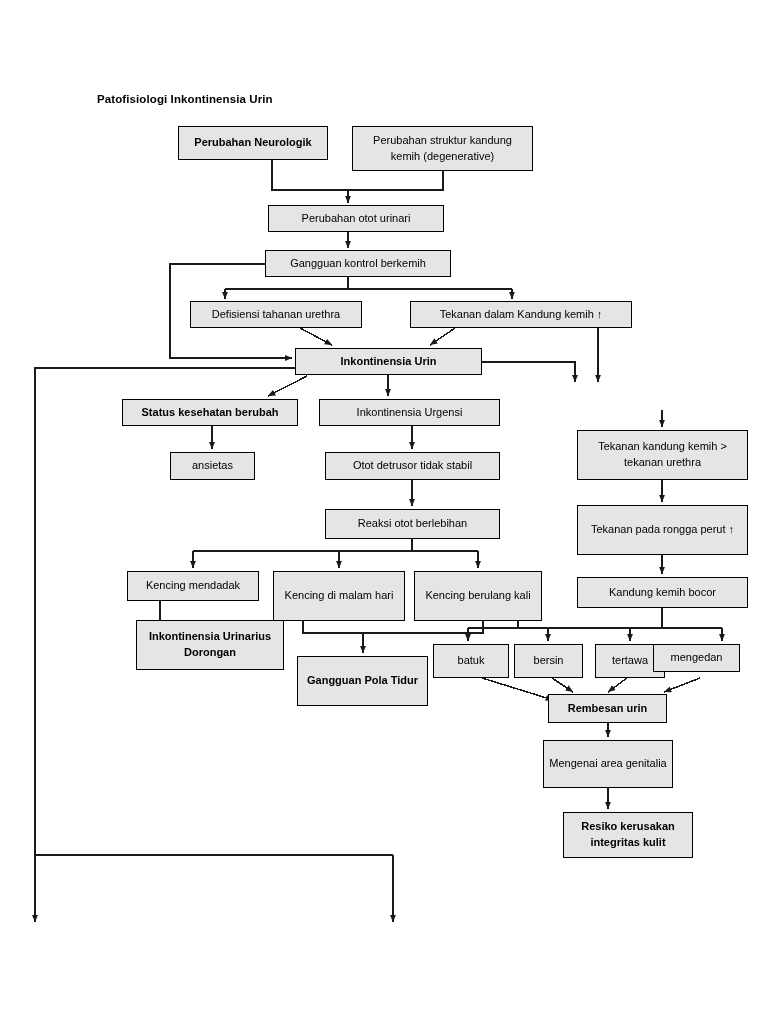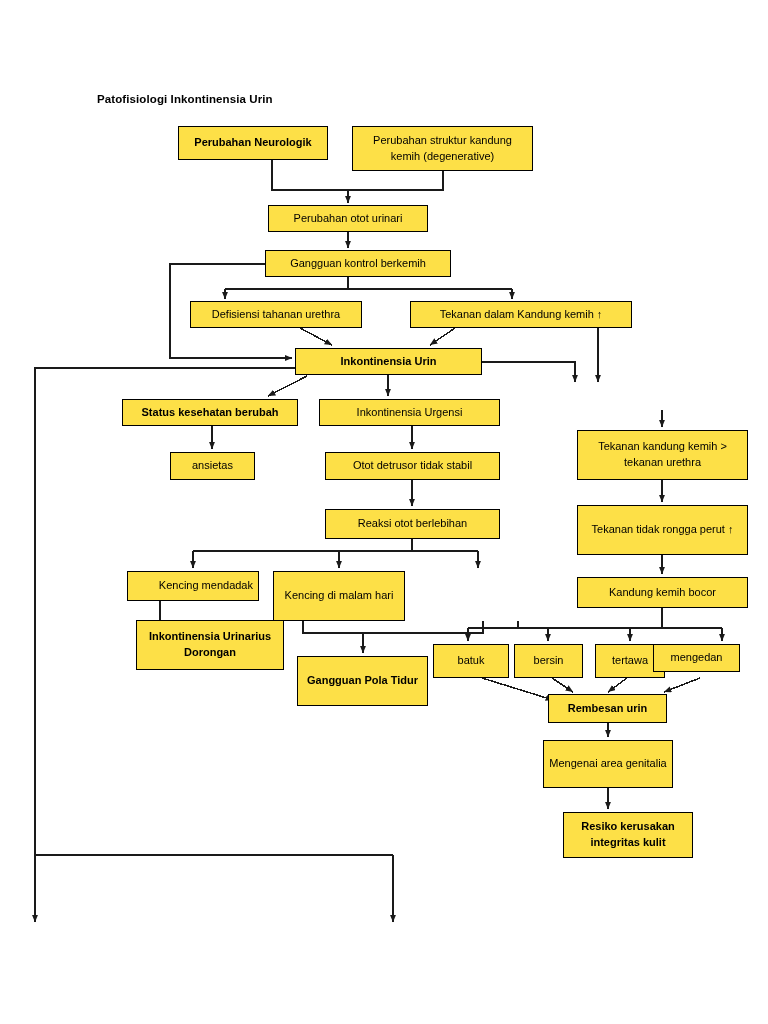--- a/index.html
+++ b/index.html
@@ -18,21 +18,21 @@
     font-size:11.5px;
     font-weight:bold;
     letter-spacing:.1px;
     white-space:nowrap;
     color:#000;
   }
   .node{
     position:absolute;
     box-sizing:border-box;
     border:1.3px solid #000;
-    background:#fde047;
+    background:#e5e5e5;
     display:flex;
     align-items:center;
     justify-content:center;
     text-align:center;
     font-size:11px;
     line-height:1.45;
     padding:2px 5px;
     color:#000;
   }
   .node.bold{font-weight:bold;}
@@ -130,21 +130,21 @@
   </svg>
 
   <div class="node bold" style="left:178px;top:126px;width:150px;height:34px;">
     <span>Perubahan Neurologik</span>
   </div>
 
   <div class="node" style="left:352px;top:126px;width:181px;height:45px;">
     <span>Perubahan struktur kandung kemih (degenerative)</span>
   </div>
 
-  <div class="node" style="left:268px;top:205px;width:160px;height:27px;">
+  <div class="node" style="left:268px;top:205px;width:176px;height:27px;">
     <span>Perubahan otot urinari</span>
   </div>
 
   <div class="node" style="left:265px;top:250px;width:186px;height:27px;">
     <span>Gangguan kontrol berkemih</span>
   </div>
 
   <div class="node" style="left:190px;top:301px;width:172px;height:27px;">
     <span>Defisiensi tahanan urethra</span>
   </div>
@@ -176,31 +176,34 @@
 
   <div class="node" style="left:577px;top:430px;width:171px;height:50px;">
     <span>Tekanan kandung kemih &gt; tekanan urethra</span>
   </div>
 
   <div class="node" style="left:325px;top:509px;width:175px;height:30px;">
     <span>Reaksi otot berlebihan</span>
   </div>
 
   <div class="node" style="left:577px;top:505px;width:171px;height:50px;">
-    <span>Tekanan tidak rongga perut ↑</span>
-  </div>
-
-  <div class="node" style="left:127px;top:571px;width:132px;height:30px;text-align:right;">
+    <span>Tekanan pada rongga perut ↑</span>
+  </div>
+
+  <div class="node" style="left:127px;top:571px;width:132px;height:30px;">
     <span>Kencing mendadak</span>
   </div>
 
   <div class="node" style="left:273px;top:571px;width:132px;height:50px;">
     <span>Kencing di malam hari</span>
   </div>
 
+  <div class="node" style="left:414px;top:571px;width:128px;height:50px;">
+    <span>Kencing berulang kali</span>
+  </div>
 
   <div class="node" style="left:577px;top:577px;width:171px;height:31px;">
     <span>Kandung kemih bocor</span>
   </div>
 
   <div class="node" style="left:433px;top:644px;width:76px;height:34px;">
     <span>batuk</span>
   </div>
 
   <div class="node" style="left:514px;top:644px;width:69px;height:34px;">

